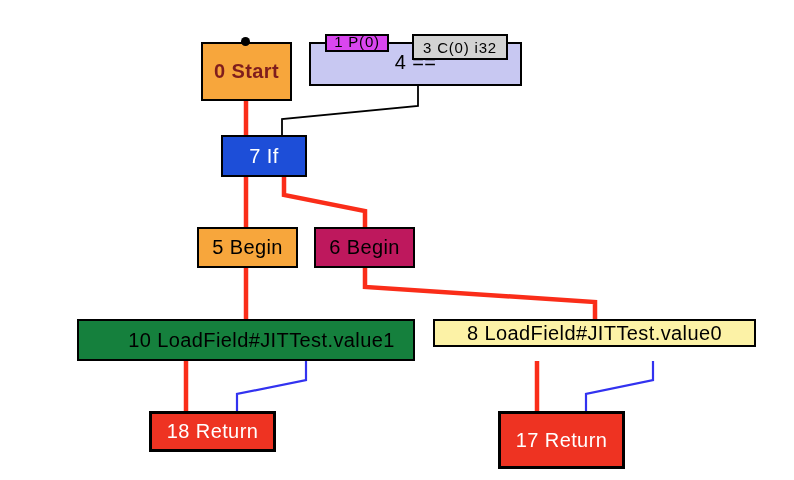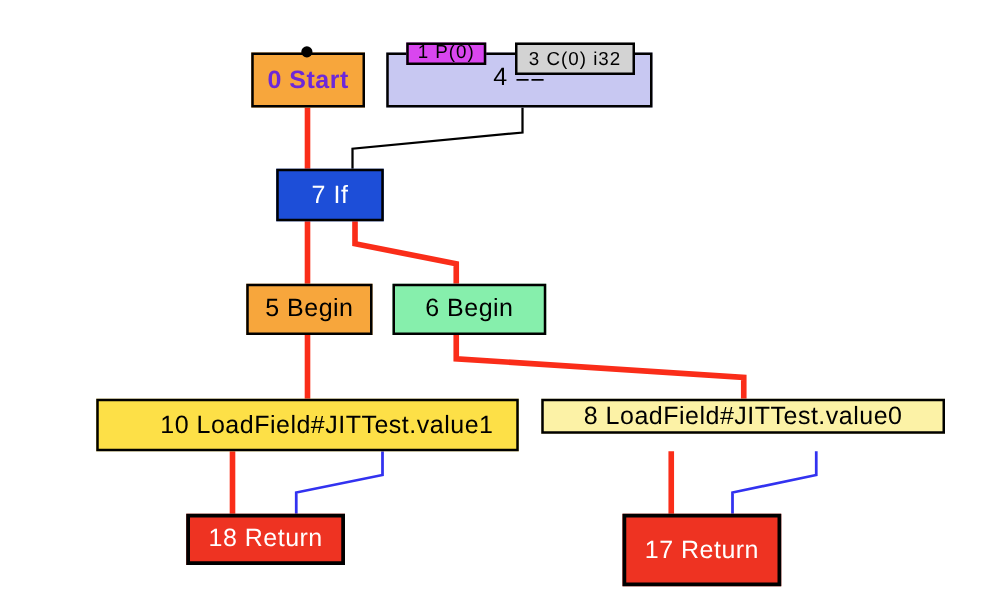--- a/index.html
+++ b/index.html
@@ -69,21 +69,21 @@
     <polyline points="365,268 365,287 595,302 595,319" fill="none" stroke-width="4.5" stroke="#fa2d19"></polyline>
     <polyline points="186,361 186,411" fill="none" stroke-width="4.5" stroke="#fa2d19"></polyline>
     <polyline points="537,361 537,411" fill="none" stroke-width="4.5" stroke="#fa2d19"></polyline>
 
     <polyline points="418,86 418,106 282,119 282,135" fill="none" stroke-width="1.8" stroke="#000000"></polyline>
 
     <polyline points="306,361 306,380 237,394 237,411" fill="none" stroke-width="2.2" stroke="#3232f0"></polyline>
     <polyline points="653,361 653,380 586,394 586,411" fill="none" stroke-width="2.2" stroke="#3232f0"></polyline>
   </svg>
 
-  <div class="node bold" style="left: 201px; top: 42px; width: 91px; height: 44px; background: rgb(247, 166, 60); color: #6d28d9;">
+  <div class="node bold" style="left: 201px; top: 42px; width: 91px; height: 59px; background: rgb(247, 166, 60); color: #7f1d1d;">
     <span class="label">0 Start</span>
   </div>
   <div class="dot" style="left:241px;top:37px;"></div>
 
   <div class="node top-label" style="left: 309px; top: 42px; width: 213px; height: 44px; background: rgb(200, 200, 242); color: rgb(0, 0, 0);">
     <span class="label">4 ==</span>
   </div>
 
   <div class="port" style="left: 325px; top: 34px; width: 64px; height: 18px; background: #d946ef; color: rgb(0, 0, 0); align-items: flex-end;">
     <span class="label">1 P(0)</span>
@@ -92,25 +92,25 @@
     <span class="label">3 C(0) i32</span>
   </div>
 
   <div class="node" style="left: 221px; top: 135px; width: 86px; height: 42px; background: #1d4ed8; color: rgb(255, 255, 255);">
     <span class="label">7 If</span>
   </div>
 
   <div class="node" style="left: 197px; top: 227px; width: 101px; height: 41px; background: rgb(247, 166, 60); color: rgb(0, 0, 0);">
     <span class="label">5 Begin</span>
   </div>
-  <div class="node" style="left: 314px; top: 227px; width: 123px; height: 41px; background: #86efac; color: rgb(0, 0, 0);">
+  <div class="node" style="left: 314px; top: 227px; width: 101px; height: 41px; background: #be185d; color: rgb(0, 0, 0);">
     <span class="label">6 Begin</span>
   </div>
 
-  <div class="node" style="left: 77px; top: 319px; width: 338px; height: 42px; background: #fde047; color: rgb(0, 0, 0); padding-left: 31px;">
+  <div class="node" style="left: 77px; top: 319px; width: 338px; height: 42px; background: #15803d; color: rgb(0, 0, 0); padding-left: 31px;">
     <span class="label">10 LoadField#JITTest.value1</span>
   </div>
   <div class="node" style="left: 433px; top: 319px; width: 323px; height: 28px; background: rgb(252, 242, 166); color: rgb(0, 0, 0);">
     <span class="label">8 LoadField#JITTest.value0</span>
   </div>
 
   <div class="node return-node" style="left: 149px; top: 411px; width: 127px; height: 41px; background: rgb(238, 51, 34); color: rgb(255, 255, 255);">
     <span class="label">18 Return</span>
   </div>
   <div class="node return-node" style="left: 498px; top: 411px; width: 127px; height: 58px; background: rgb(238, 51, 34); color: rgb(255, 255, 255);">

